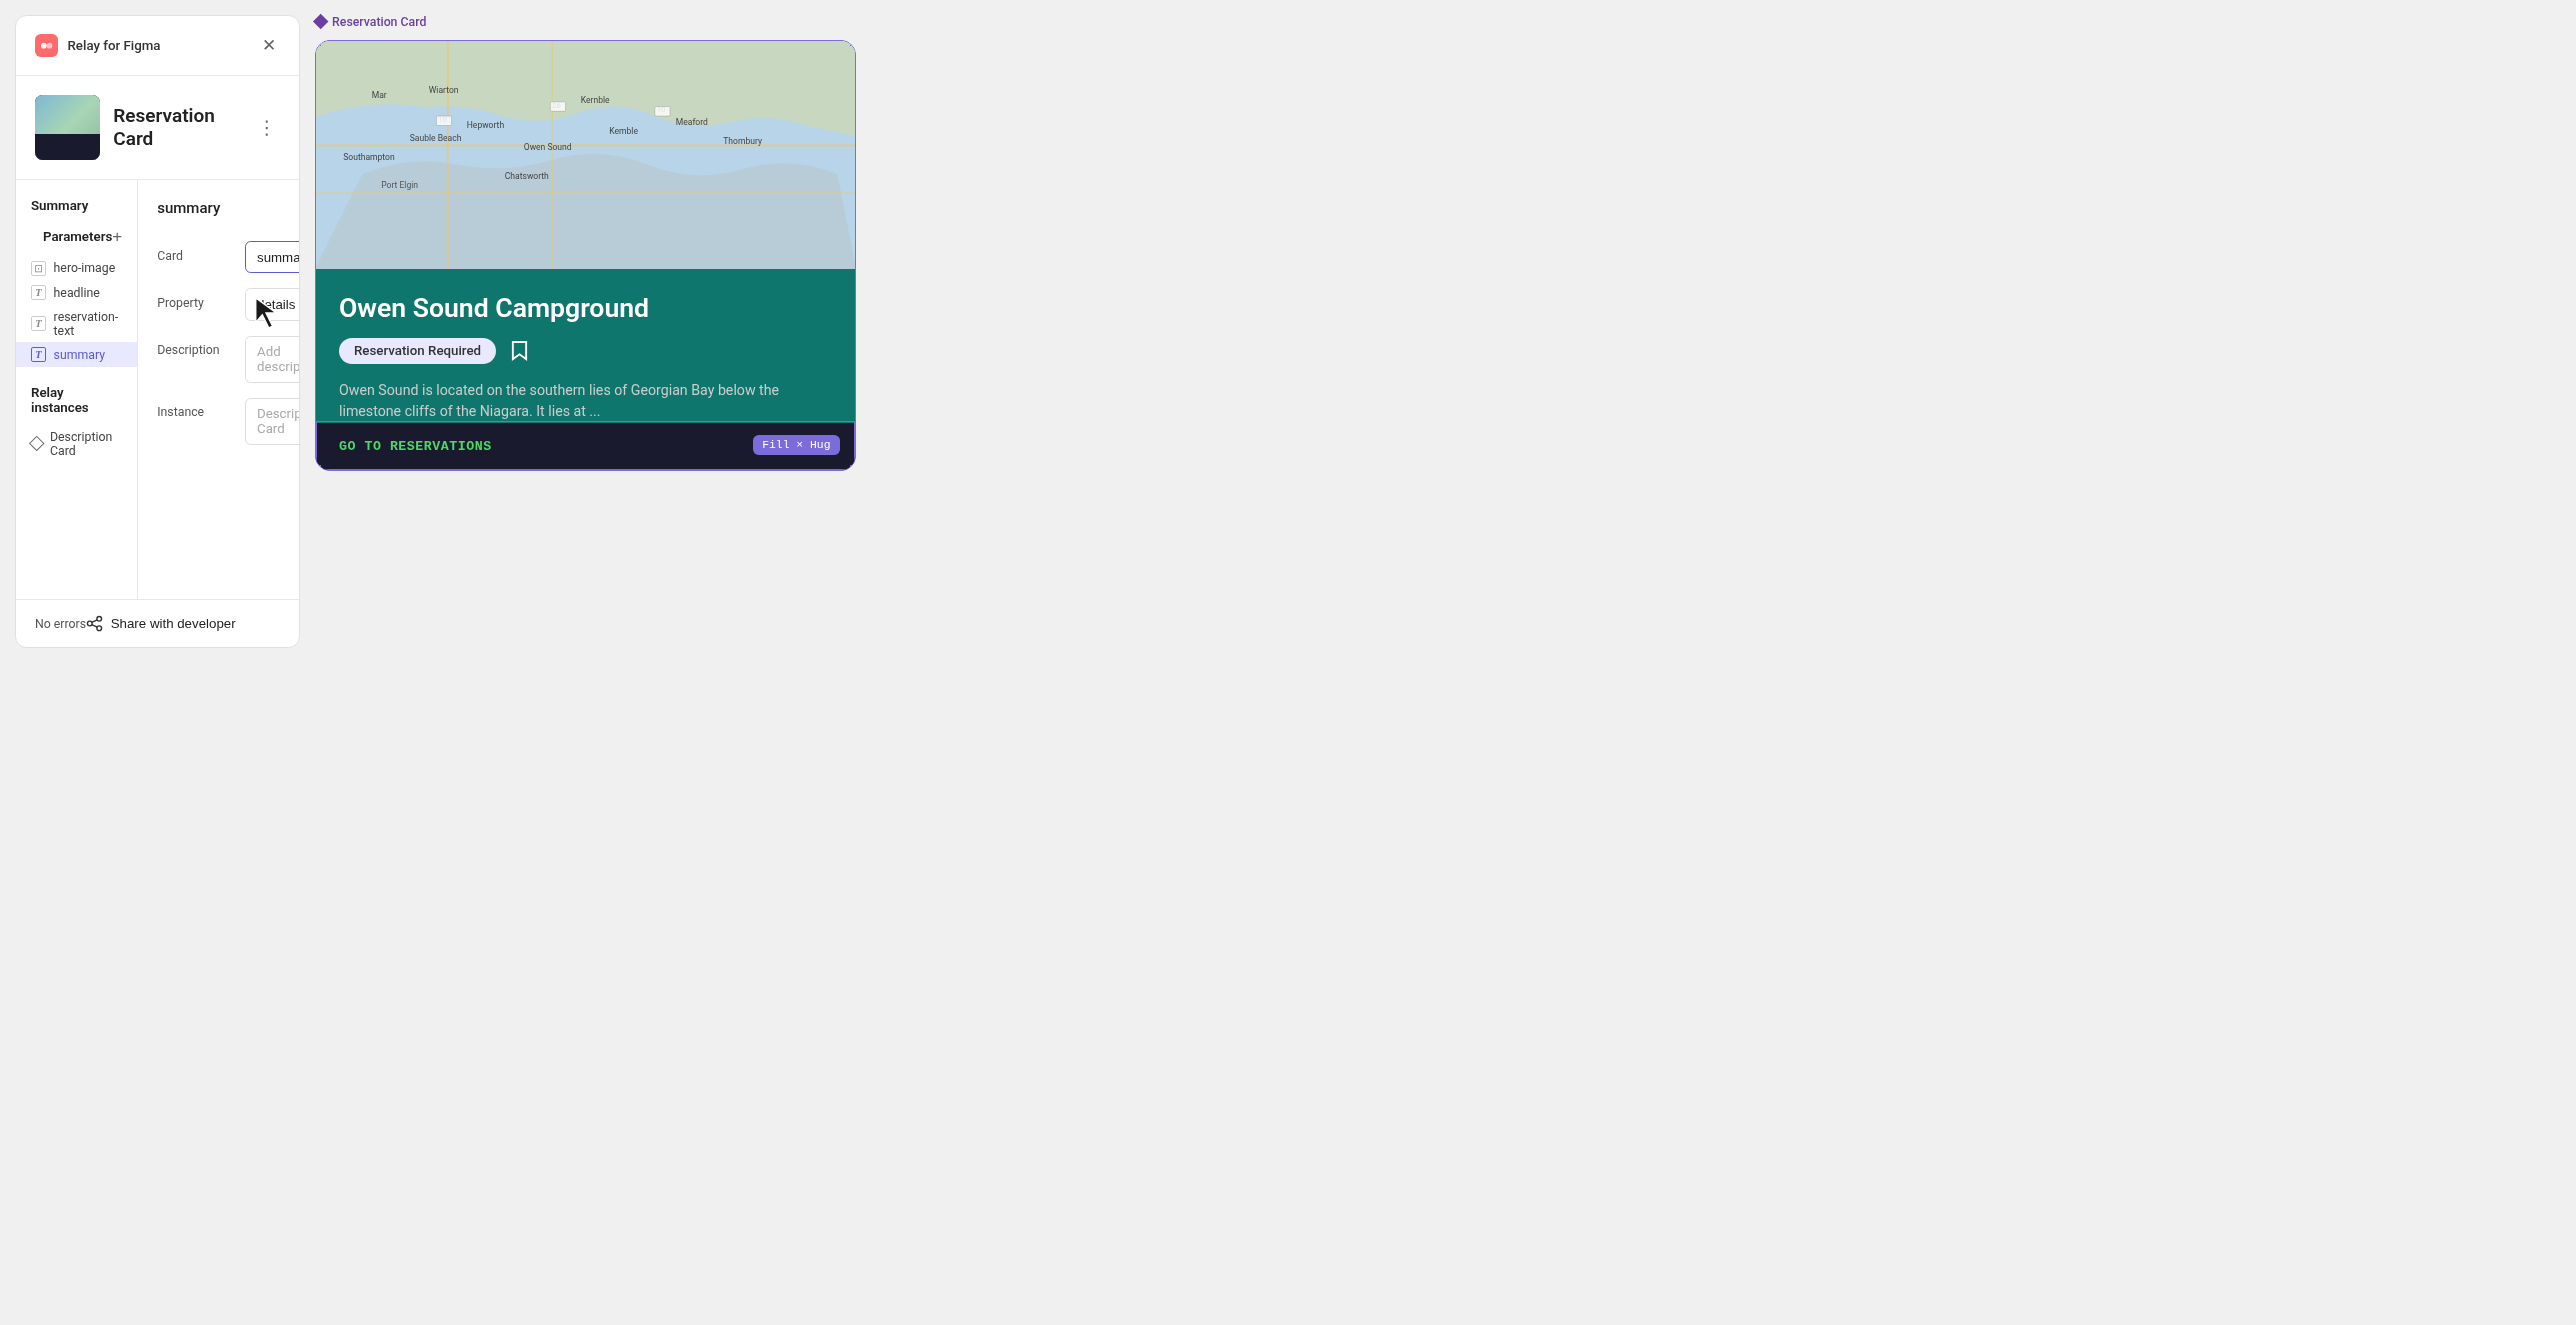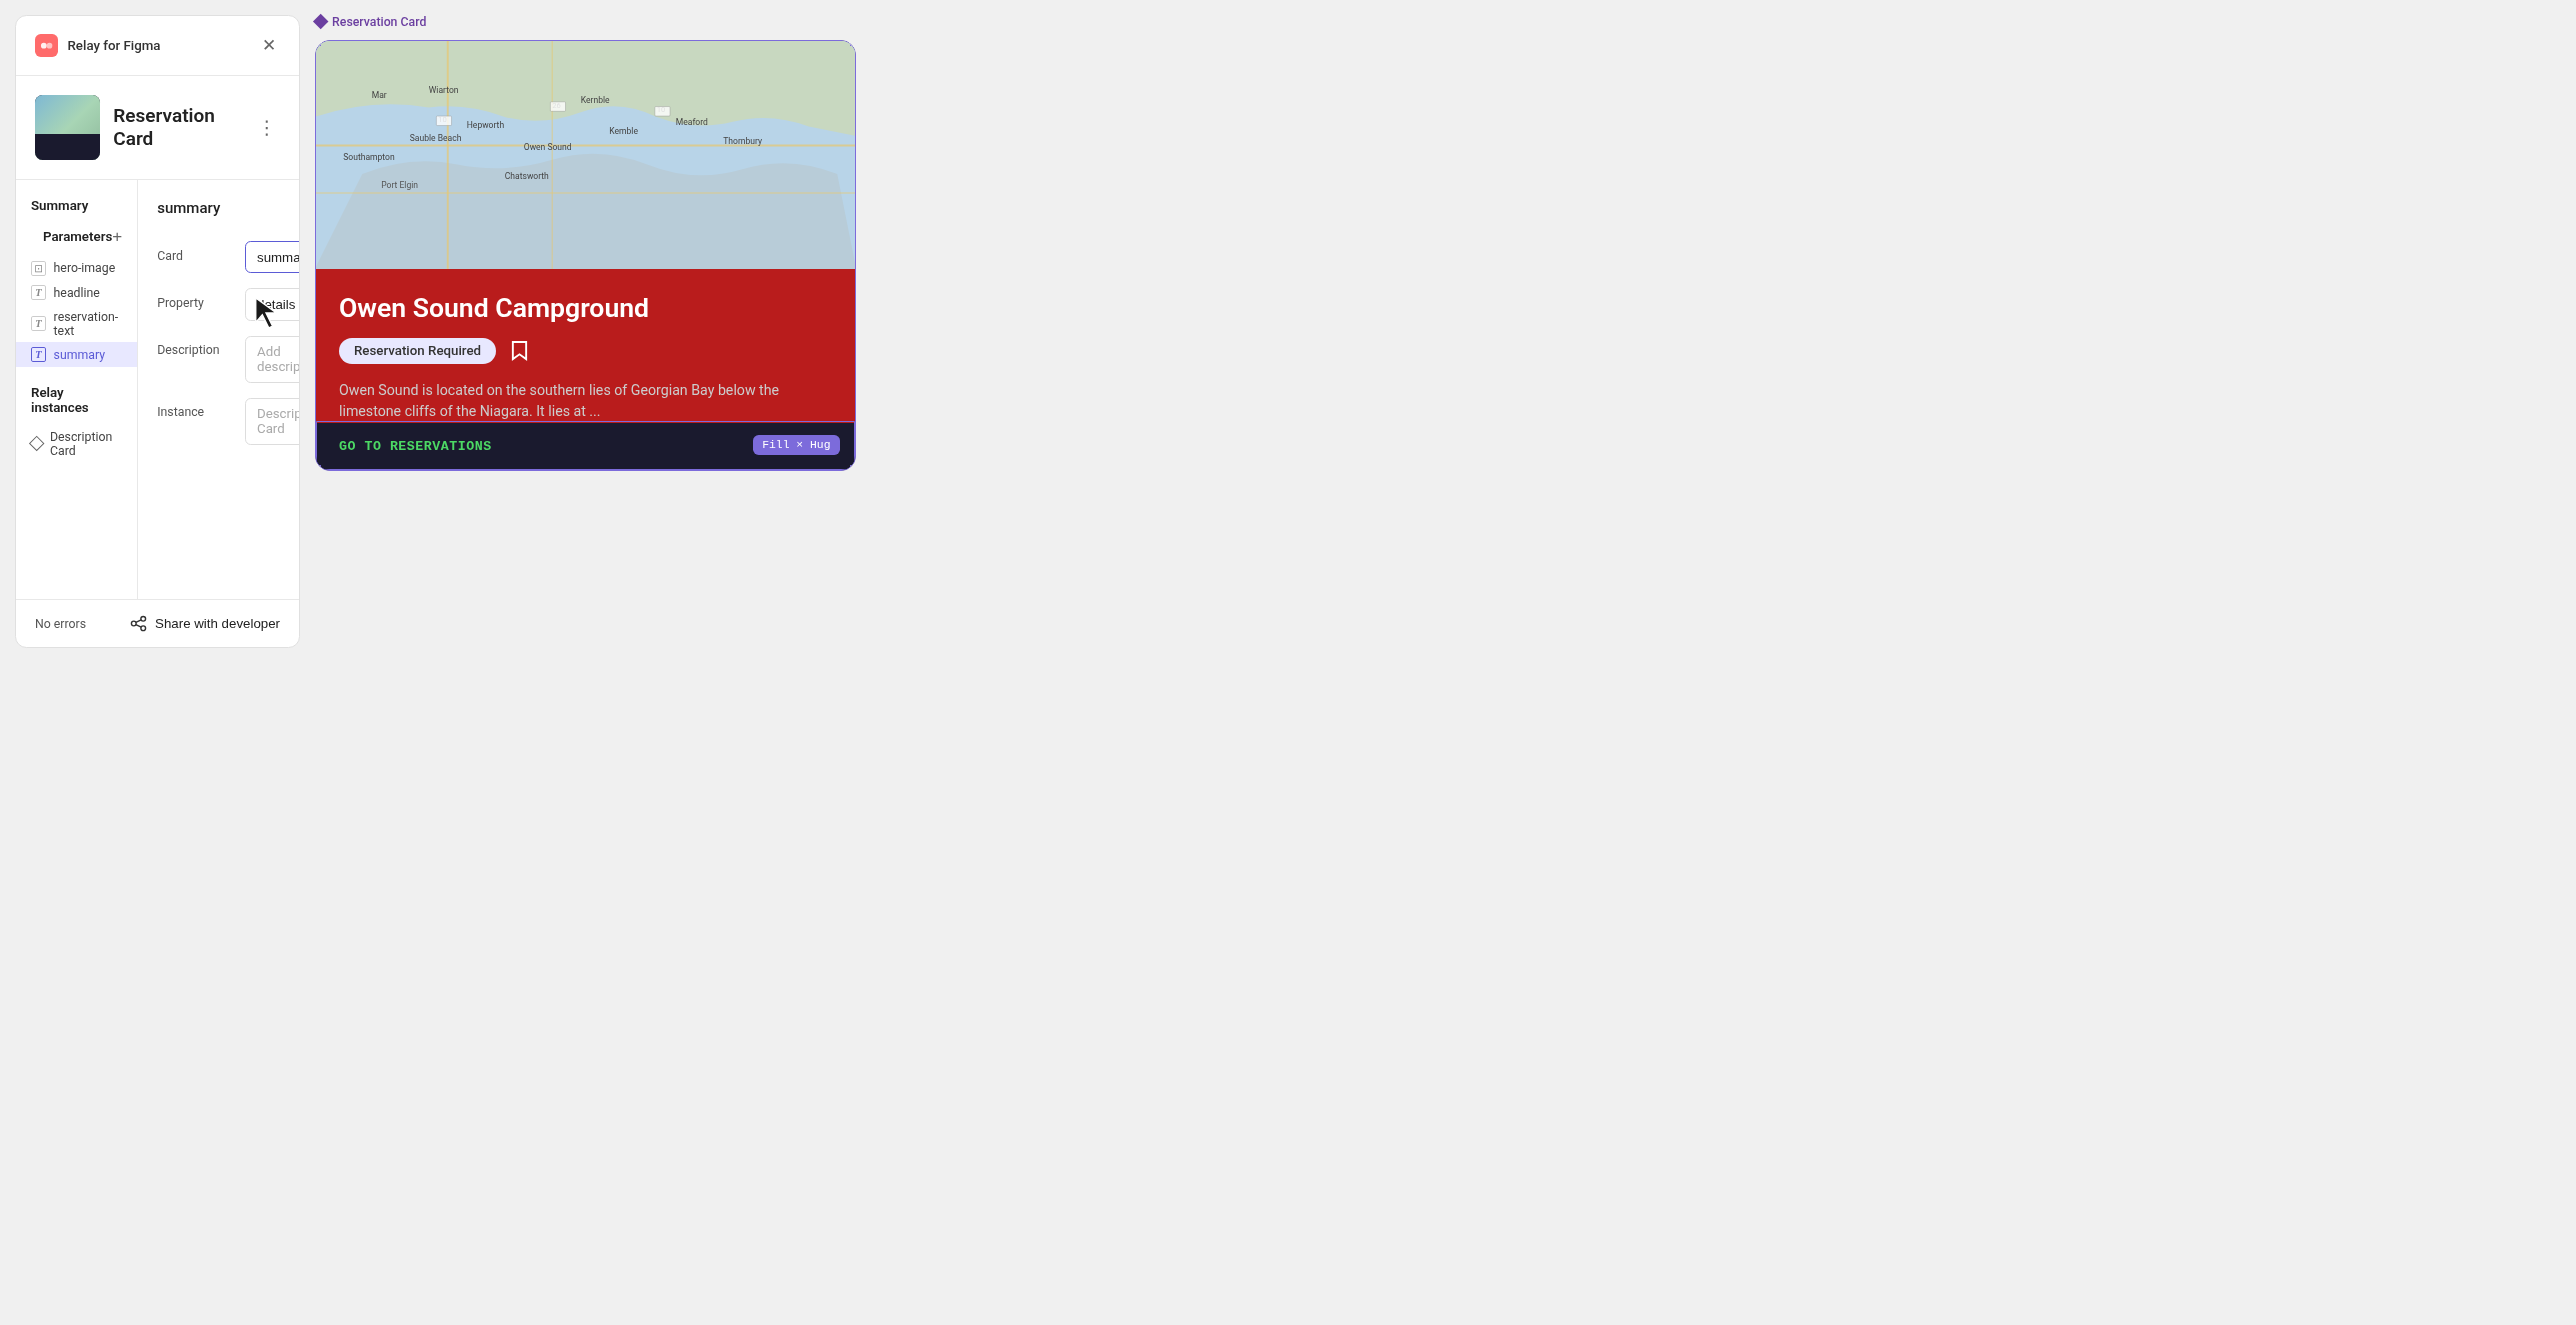--- a/index.html
+++ b/index.html
@@ -317,21 +317,20 @@
       display: flex;
       align-items: center;
       justify-content: center;
     }
 
     .panel-footer {
       border-top: 0.9px solid #e8e8e8;
       padding: 15px 19px;
       display: flex;
       align-items: center;
-      justify-content: space-between;
     }
 
     .no-errors {
       font-size: 12.3px;
       color: #555;
     }
 
     .share-btn {
       display: flex;
       align-items: center;
@@ -388,21 +387,21 @@
 
     .card-map {
       width: 100%;
       height: 228px;
       background: linear-gradient(180deg, #c8d9e8 0%, #b8cdd8 30%, #a8c5d0 50%, #d4e8d0 70%, #c0d8b8 100%);
       position: relative;
       overflow: hidden;
     }
 
     .card-info {
-      background: #b91c1c;
+      background: #0f766e;
       padding: 23px 23px 0;
       color: white;
     }
 
     .card-title {
       font-size: 26.6px;
       font-weight: 600;
       color: white;
       margin-bottom: 13.3px;
     }

